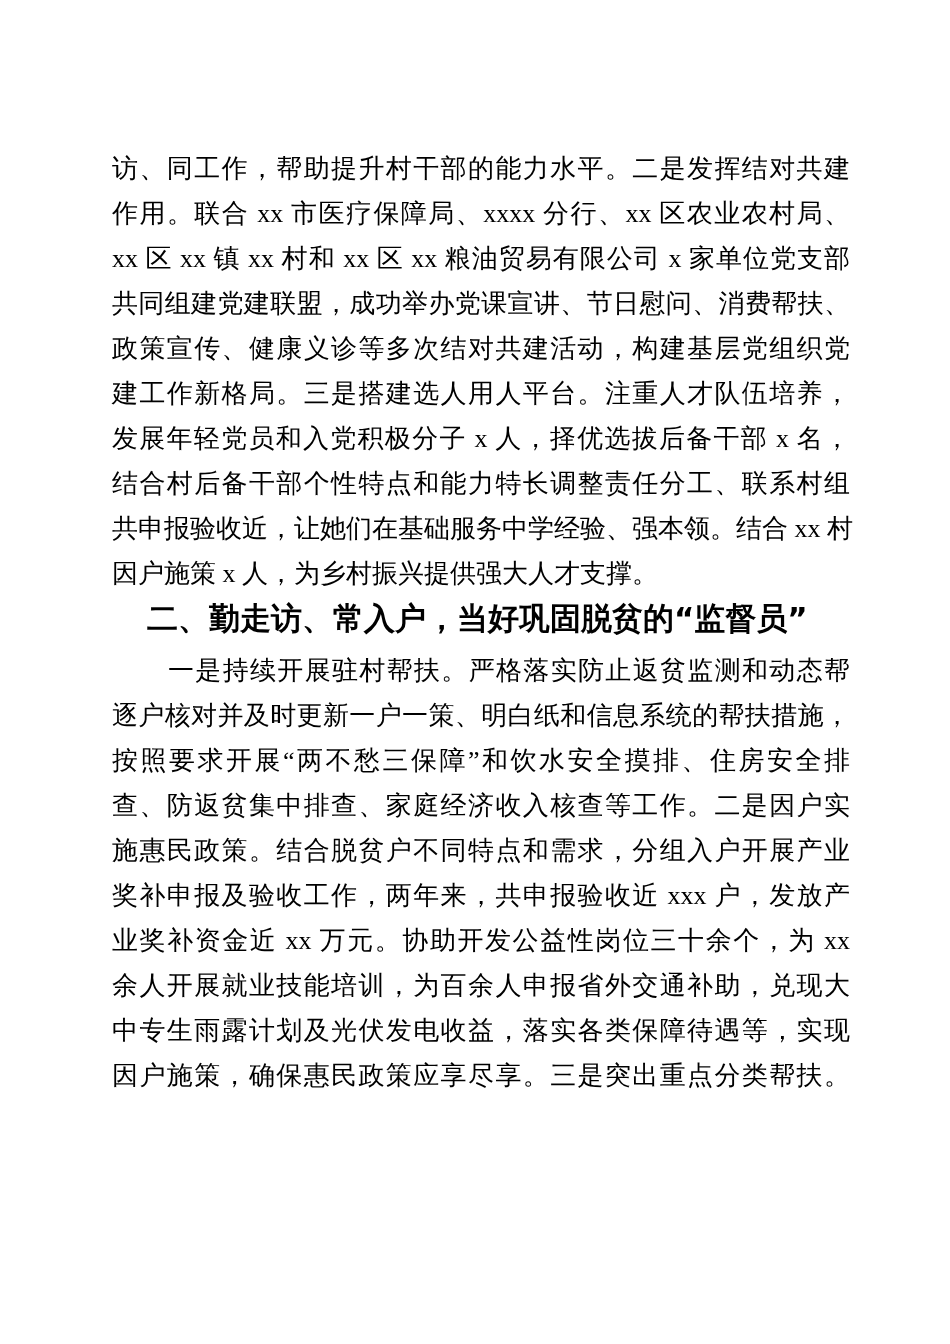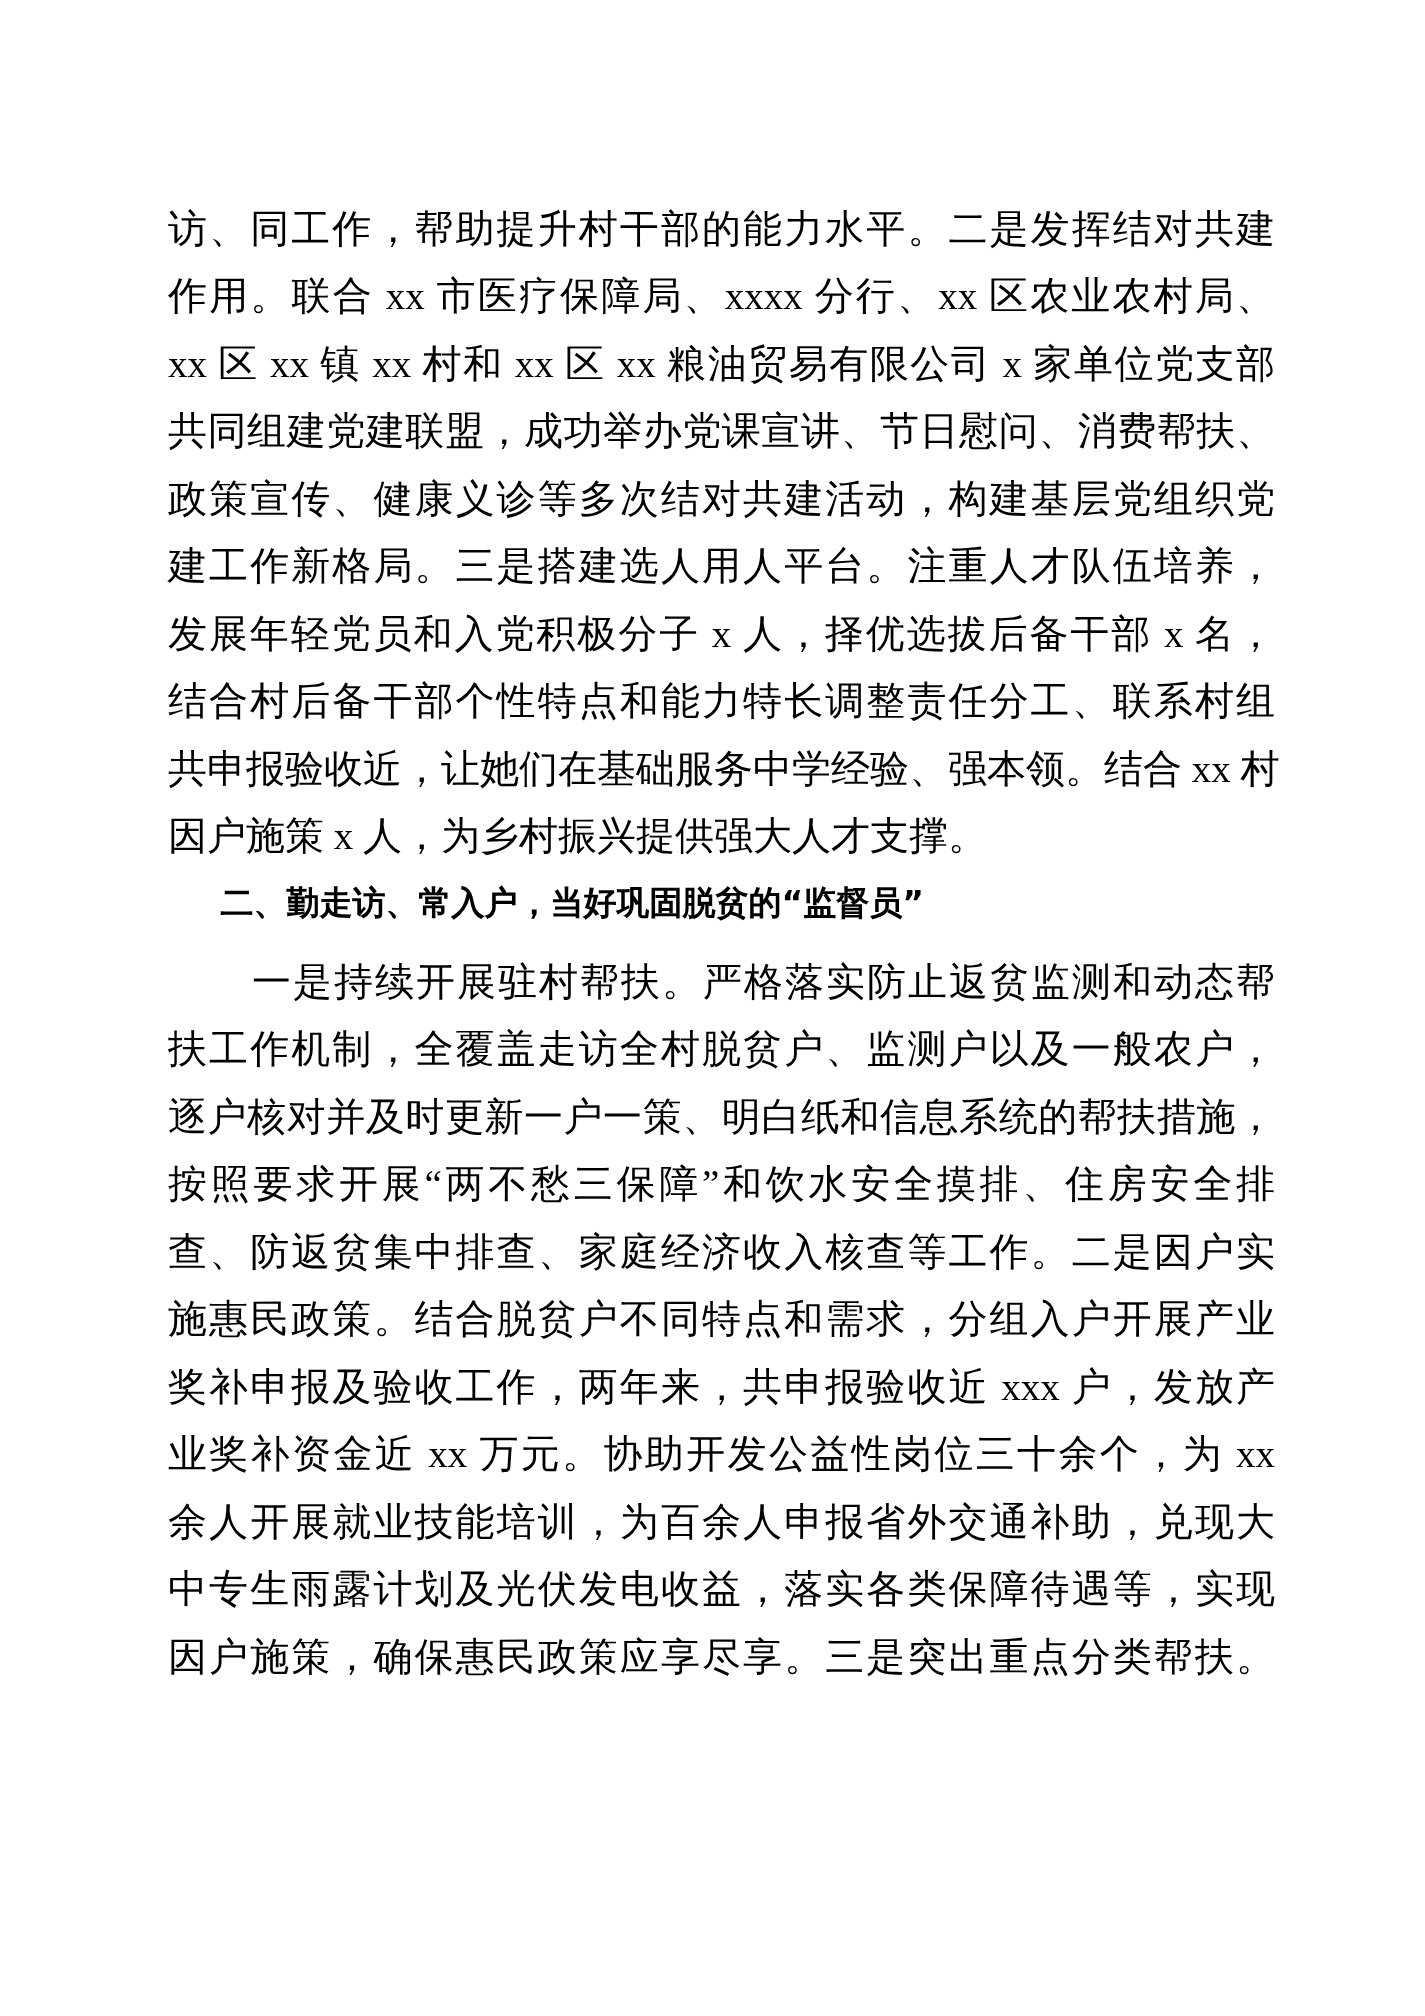--- a/index.html
+++ b/index.html
@@ -10,21 +10,21 @@
   .page {
     position: relative;
     width: 950px;
     height: 1344px;
     background: #ffffff;
     overflow: hidden;
   }
   .text-block {
     position: absolute;
     left: 112px;
-    top: 130px;
+    top: 146px;
     width: 738px;
     color: #000000;
     font-family: "Liberation Serif", "DejaVu Serif", serif;
     font-size: 26px;
   }
   .line {
     line-height: 45px;
     height: 45px;
     text-align: justify;
     text-align-last: justify;
@@ -35,21 +35,21 @@
   }
   .line.first-indent {
     padding-left: 56px;
   }
   .section-heading {
     margin: 0 0 7px 0;
     padding-left: 35px;
     line-height: 45px;
     height: 45px;
     font-family: "DejaVu Sans", "Liberation Sans", sans-serif;
-    font-size: 22px;
+    font-size: 31px;
     font-weight: bold;
     color: #000000;
     white-space: nowrap;
   }
 </style>
 </head>
 <body>
 
 <div class="page">
   <div class="text-block">
@@ -61,21 +61,20 @@
     <div class="line">政策宣传、健康义诊等多次结对共建活动，构建基层党组织党</div>
     <div class="line">建工作新格局。三是搭建选人用人平台。注重人才队伍培养，</div>
     <div class="line">发展年轻党员和入党积极分子 x 人，择优选拔后备干部 x 名，</div>
     <div class="line">结合村后备干部个性特点和能力特长调整责任分工、联系村组</div>
     <div class="line">共申报验收近，让她们在基础服务中学经验、强本领。结合 xx 村</div>
     <div class="line par-end">因户施策 x 人，为乡村振兴提供强大人才支撑。</div>
 
     <h2 class="section-heading">二、勤走访、常入户，当好巩固脱贫的“监督员”</h2>
 
     <div class="line first-indent">一是持续开展驻村帮扶。严格落实防止返贫监测和动态帮</div>
-    <div class="line">扶工作机制，全覆盖走访全村脱贫户、监测户以及一般农户，</div>
     <div class="line">逐户核对并及时更新一户一策、明白纸和信息系统的帮扶措施，</div>
     <div class="line">按照要求开展“两不愁三保障”和饮水安全摸排、住房安全排</div>
     <div class="line">查、防返贫集中排查、家庭经济收入核查等工作。二是因户实</div>
     <div class="line">施惠民政策。结合脱贫户不同特点和需求，分组入户开展产业</div>
     <div class="line">奖补申报及验收工作，两年来，共申报验收近 xxx 户，发放产</div>
     <div class="line">业奖补资金近 xx 万元。协助开发公益性岗位三十余个，为 xx</div>
     <div class="line">余人开展就业技能培训，为百余人申报省外交通补助，兑现大</div>
     <div class="line">中专生雨露计划及光伏发电收益，落实各类保障待遇等，实现</div>
     <div class="line">因户施策，确保惠民政策应享尽享。三是突出重点分类帮扶。</div>
 

